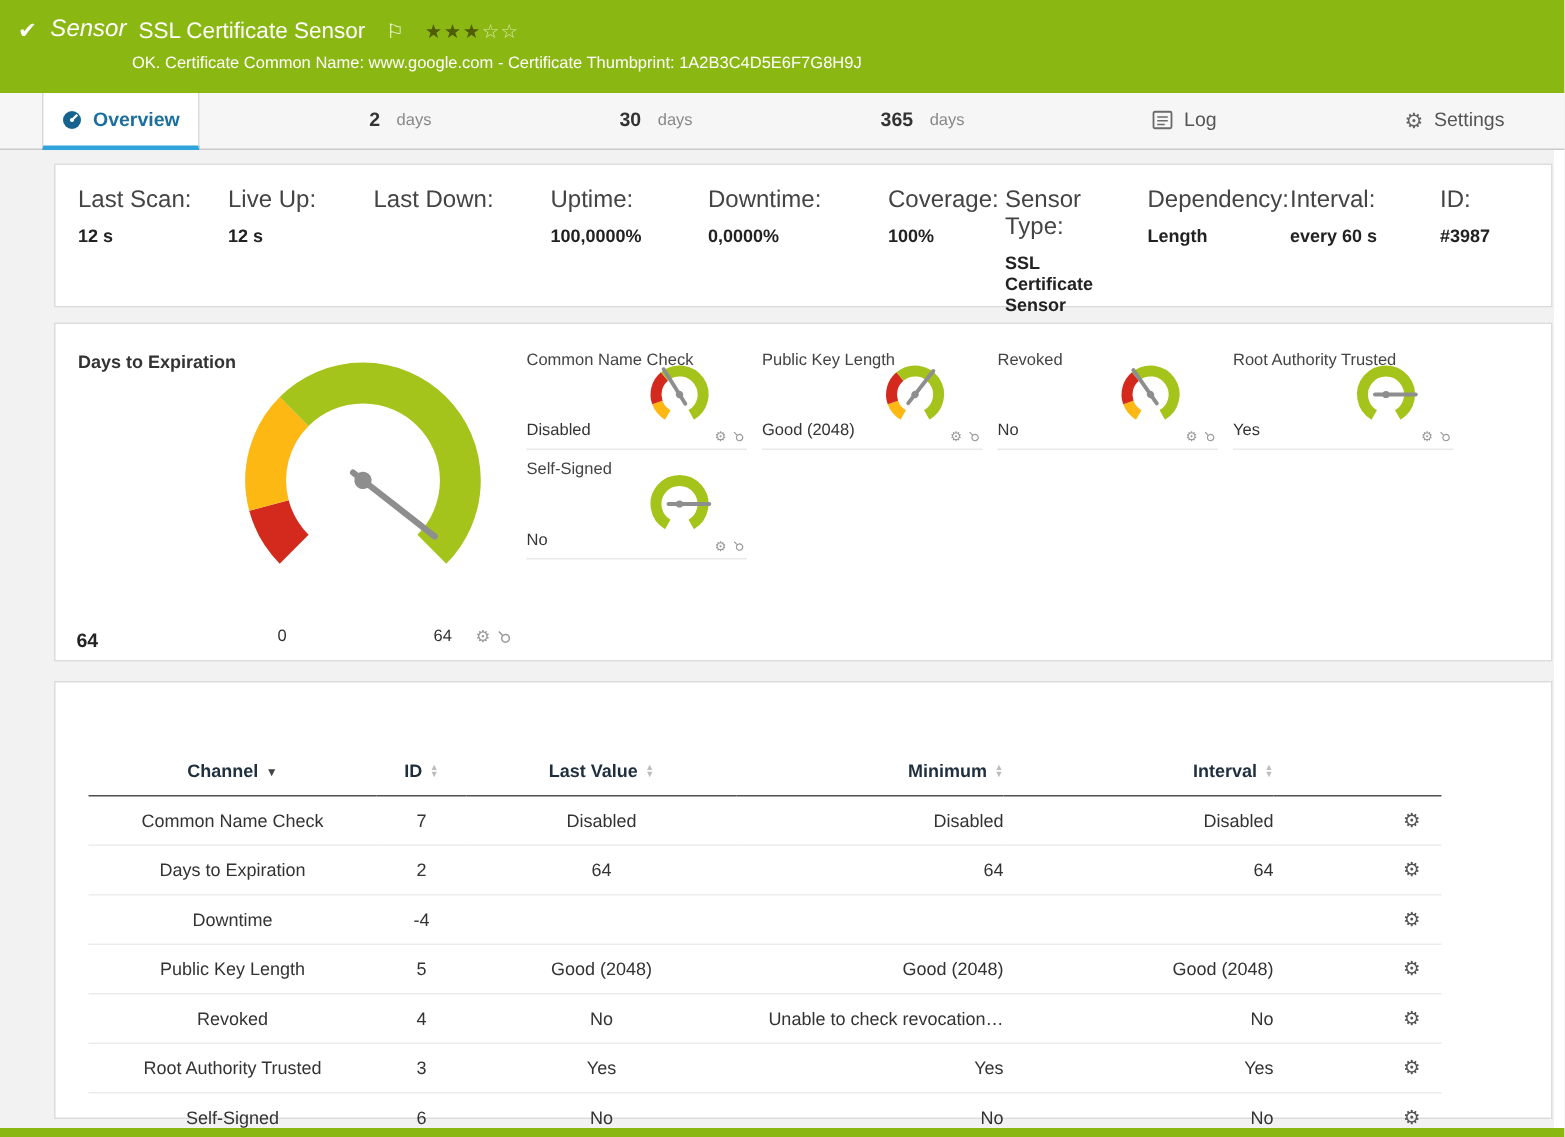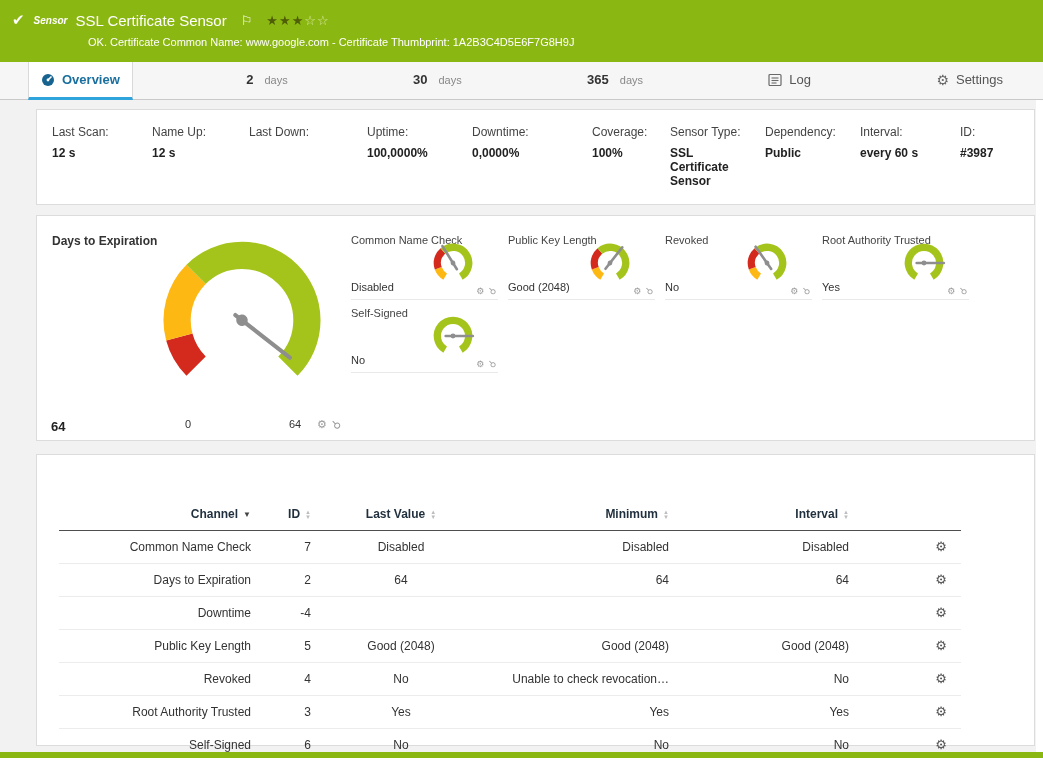--- a/index.html
+++ b/index.html
@@ -6,21 +6,21 @@
   html,body { margin:0; padding:0; }
   body {
     width:1043px; height:758px; position:relative; overflow:hidden;
     background:#f2f2f2; font-family:"Liberation Sans", sans-serif;
   }
 
   
   .header { background:var(--header-green,#8bb712); height:62px; color:#fff; }
   .hline1 { display:flex; align-items:center; padding:11px 12px 0 12px; }
   .check { font-size:15px; margin-right:9px; }
-  .kind  { font-style:italic; font-weight:bold; font-size:10px; margin-right:8px; }
+  .kind  { font-style:italic; font-weight:normal; font-size:16px; margin-right:8px; }
   .sensor-title { font-size:15px; }
   .flag { margin-left:14px; font-size:13px; opacity:.95; cursor:pointer; }
   .stars { margin-left:14px; font-size:13px; letter-spacing:1px; cursor:pointer; }
   .stars .filled { color:#4e5d06; }
   .stars .empty  { color:#d9e8a6; }
   .hline2 { font-size:11px; padding:7px 0 0 88px; }
 
   
   .tabbar {
     height:38px; background:#f6f6f6; border-bottom:1px solid #c9c9c9;
@@ -41,21 +41,21 @@
   .gear-glyph { font-size:14px; color:#666; line-height:1; }
 
   
   .panel { background:#fff; border:1px solid #dcdcdc; margin:0 8px 0 36px; position:relative; }
   .panel-info   { margin-top:9px;  height:96px; display:flex; padding:15px 0 0 15px; }
   .panel-gauges { margin-top:10px; height:226px; }
   .panel-table  { margin-top:13px; height:292px; padding:46px 0 0 22px; }
 
   
   .info-item { padding-right:10px; }
-  .info-label { font-size:12px; color:#444; margin-bottom:7px; }
+  .info-label { font-size:16px; color:#444; margin-bottom:7px; }
   .info-value { font-size:12px; font-weight:bold; color:#222; }
   .iw0{width:100px}.iw1{width:97px}.iw2{width:118px}.iw3{width:105px}.iw4{width:120px}
   .iw5{width:78px}.iw6{width:95px}.iw7{width:95px}.iw8{width:100px}.iw9{width:60px}
   .iw6 .info-value{width:70px;}
 
   
   .gauge-title { position:absolute; left:15px; top:18px; font-size:12px; font-weight:bold; color:#333; }
   .big-gauge-svg { position:absolute; left:100px; top:10px; width:210px; height:178px; }
   .bseg { fill:none; stroke-width:26; }
   .sseg { fill:none; stroke-width:7; }
@@ -82,21 +82,21 @@
   .sg-icons { right:2px; bottom:3px; font-size:9px; }
 
   
   table { border-collapse:collapse; width:902px; table-layout:fixed; }
   col.c-channel{width:192px} col.c-id{width:60px} col.c-last{width:180px}
   col.c-min{width:178px} col.c-max{width:180px} col.c-gear{width:112px}
   th { font-size:12px; color:#1f2f3d; font-weight:bold; padding:6px 0 9px 0;
        border-bottom:1px solid #4f4f4f; white-space:nowrap; cursor:pointer; }
   td { font-size:12px; color:#333; padding:8px 0 9px 0; border-bottom:1px solid #ececec;
        white-space:nowrap; overflow:hidden; }
-  .al{text-align:right} .ac{text-align:center} .ar{text-align:right}
+  .al{text-align:center} .ac{text-align:center} .ar{text-align:right}
   .chan-sort { font-size:8px; color:#444; margin-left:5px; vertical-align:middle; }
   .sort { display:inline-block; vertical-align:middle; margin-left:5px; }
   .sort i { display:block; font-style:normal; font-size:6px; line-height:5px; color:#bdbdbd; }
   .row-gear { font-size:13px; color:#555; cursor:pointer; padding-right:14px; display:inline-block; }
 
   
   .right-strip { position:absolute; right:0; top:100px; width:7px; bottom:6px; background:#fff; }
   .footer-bar { position:absolute; left:0; bottom:0; width:100%; height:6px; background:var(--header-green,#8bb712); }
 </style>
 </head>
@@ -148,21 +148,21 @@
     <span>Settings</span>
   </div>
 </div>
 
 <div class="panel panel-info">
   <div class="info-item iw0">
     <div class="info-label">Last Scan:</div>
     <div class="info-value">12 s</div>
   </div>
   <div class="info-item iw1">
-    <div class="info-label">Name Up:</div>
+    <div class="info-label">Live Up:</div>
     <div class="info-value">12 s</div>
   </div>
   <div class="info-item iw2">
     <div class="info-label">Last Down:</div>
     <div class="info-value"></div>
   </div>
   <div class="info-item iw3">
     <div class="info-label">Uptime:</div>
     <div class="info-value">100,0000%</div>
   </div>
@@ -173,21 +173,21 @@
   <div class="info-item iw5">
     <div class="info-label">Coverage:</div>
     <div class="info-value">100%</div>
   </div>
   <div class="info-item iw6">
     <div class="info-label">Sensor Type:</div>
     <div class="info-value">SSL Certificate Sensor</div>
   </div>
   <div class="info-item iw7">
     <div class="info-label">Dependency:</div>
-    <div class="info-value">Public</div>
+    <div class="info-value">Length</div>
   </div>
   <div class="info-item iw8">
     <div class="info-label">Interval:</div>
     <div class="info-value">every 60 s</div>
   </div>
   <div class="info-item iw9">
     <div class="info-label">ID:</div>
     <div class="info-value">#3987</div>
   </div>
 </div>

